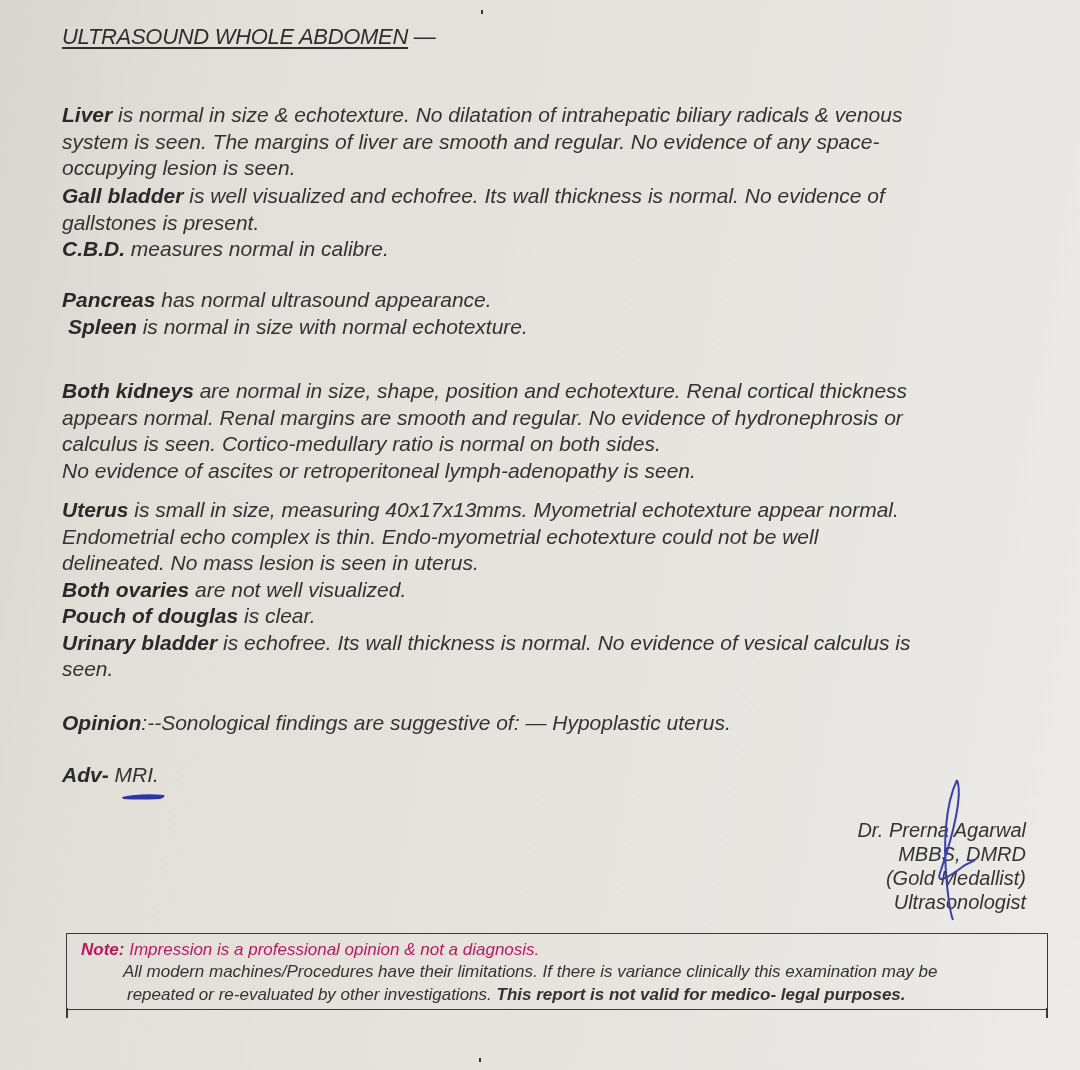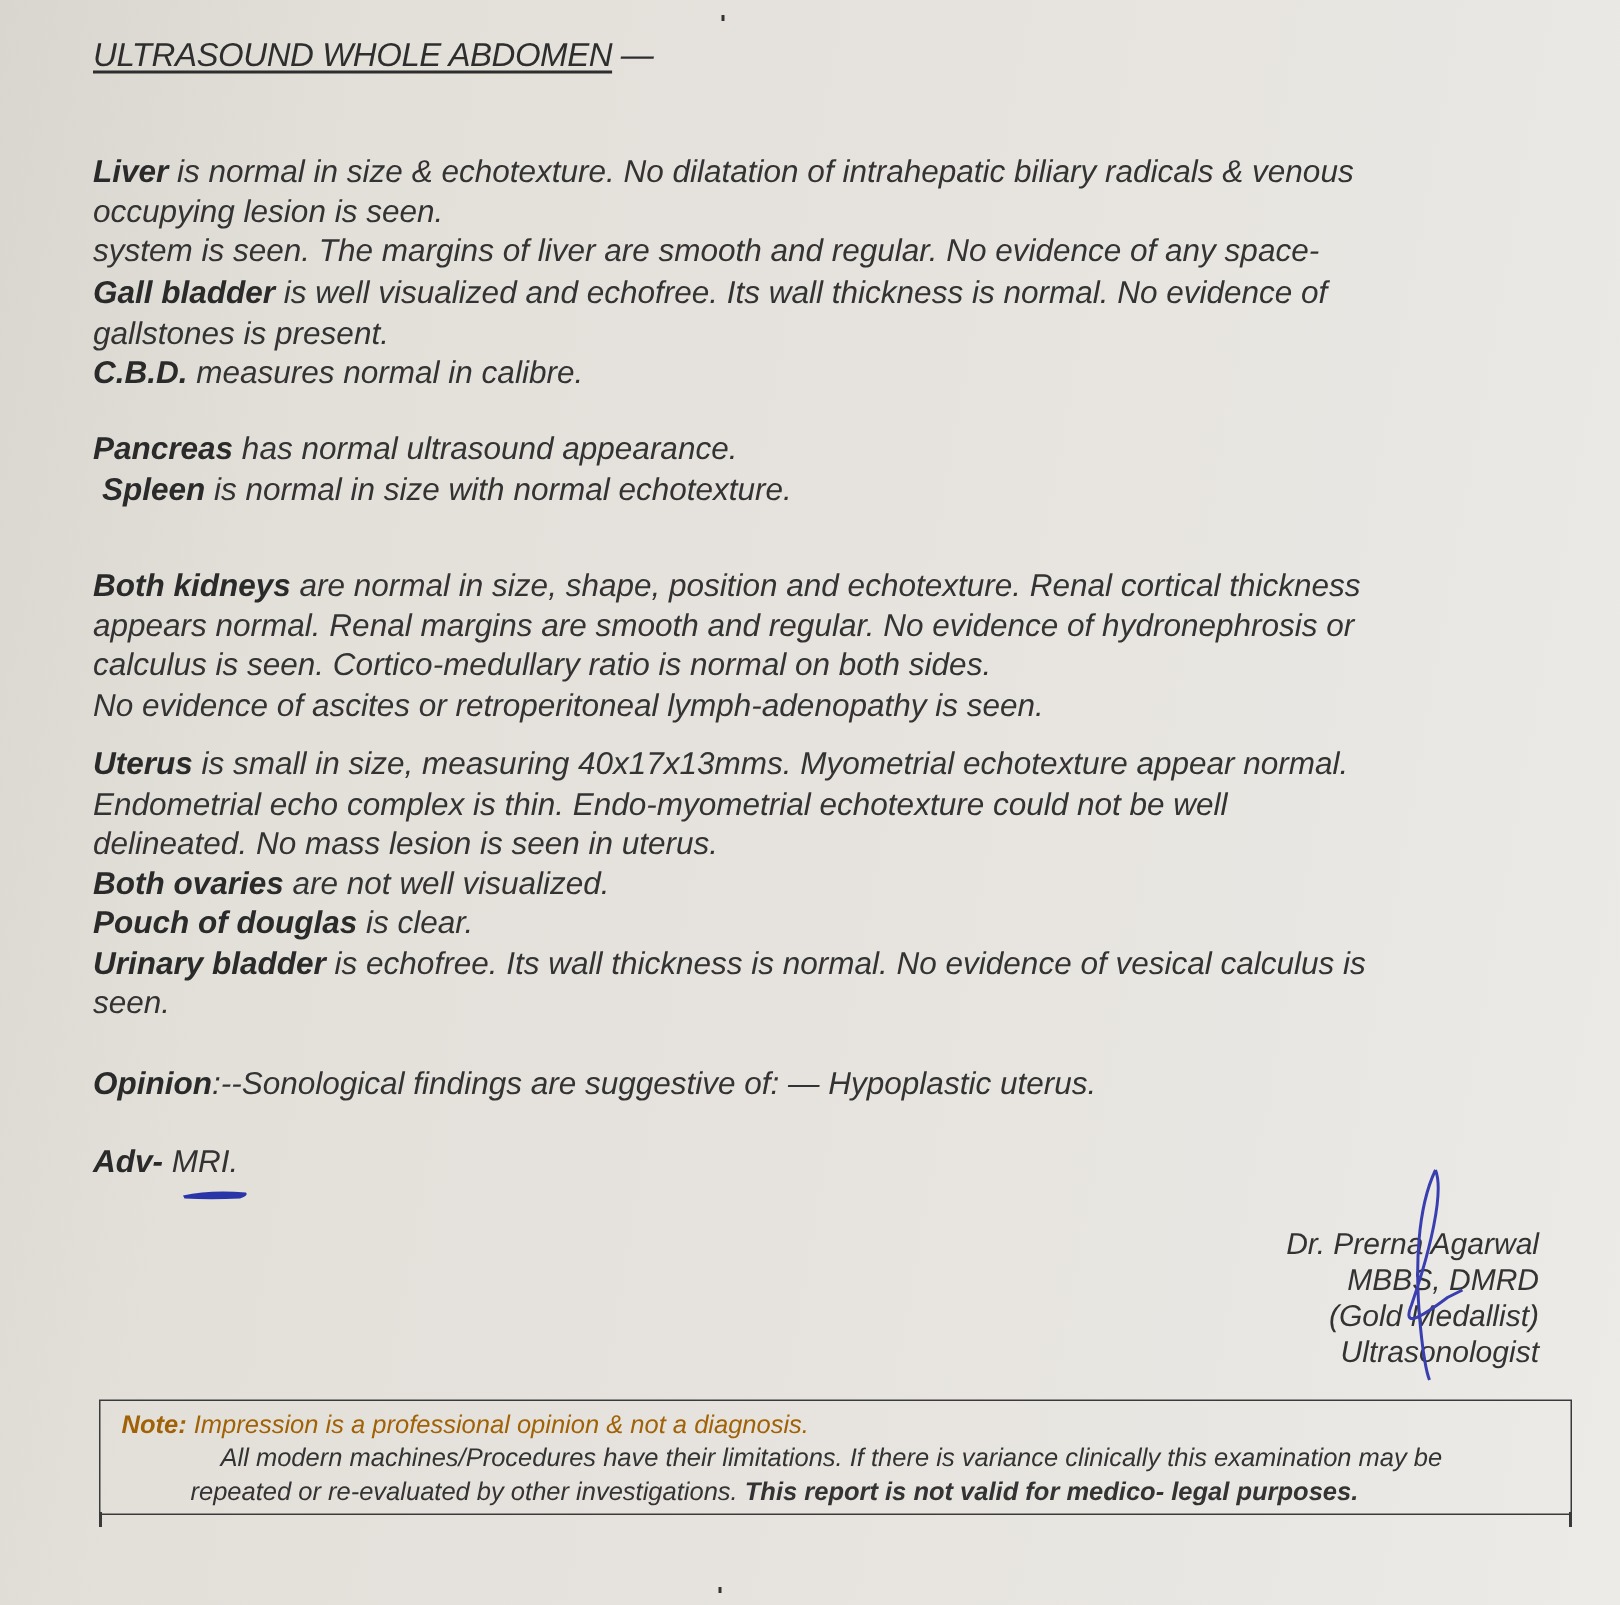--- a/index.html
+++ b/index.html
@@ -23,22 +23,22 @@
   .para b { font-weight: bold; color: #2a2a2a; }
   .line { white-space: nowrap; display: block; }
   .sig {
     position: absolute; right: 54px; top: 818px; text-align: right;
     font-size: 20px; font-style: italic; line-height: 24px; color: #333;
   }
   .note-box {
     position: absolute; left: 66px; top: 933px; width: 980px; height: 75px;
     border: 1.5px solid #3a3a3a; border-right-width: 1.5px;
   }
-  .note-box .n1 { position: absolute; left: 14px; top: 6px; font-size: 17px; font-style: italic; color: #a16207; white-space: nowrap; }
-  .note-box .n2 { position: absolute; left: 56px; top: 28px; font-size: 17px; font-style: italic; color: #333; white-space: nowrap; margin-left: 24px; }
+  .note-box .n1 { position: absolute; left: 14px; top: 6px; font-size: 17px; font-style: italic; color: #be185d; white-space: nowrap; }
+  .note-box .n2 { position: absolute; left: 56px; top: 28px; font-size: 17px; font-style: italic; color: #333; white-space: nowrap; }
   .note-box .n3 { position: absolute; left: 60px; top: 51px; font-size: 17px; font-style: italic; color: #333; white-space: nowrap; }
   .note-box b { font-weight: bold; }
   .stub-l { position: absolute; left: 66px; top: 1008px; width: 1.5px; height: 10px; background: #3a3a3a; }
   .stub-r { position: absolute; left: 1046px; top: 1008px; width: 1.5px; height: 10px; background: #3a3a3a; }
   .dot { position: absolute; width: 2px; height: 4px; background: #333; }
   .pen-underline { position: absolute; left: 120px; top: 790px; }
   .signature { position: absolute; left: 905px; top: 775px; }
 </style>
 </head>
 <body>
@@ -47,22 +47,22 @@
 
   <div class="dot" style="left:481px;top:10px;"></div>
   <div class="dot" style="left:479px;top:1058px;"></div>
 
   <div class="title">
     <span class="u">ULTRASOUND WHOLE ABDOMEN</span><span> —</span>
   </div>
 
   <div class="para" style="top:77px;margin-top:25px;">
     <span class="line"><b>Liver</b><span> is normal in size &amp; echotexture. No dilatation of intrahepatic biliary radicals &amp; venous</span></span>
+    <span class="line">system is seen. The margins of liver are smooth and regular. No evidence of any space-</span>
     <span class="line">occupying lesion is seen.</span>
-    <span class="line">system is seen. The margins of liver are smooth and regular. No evidence of any space-</span>
   </div>
 
   <div class="para" style="top:183px;">
     <span class="line"><b>Gall bladder</b><span> is well visualized and echofree. Its wall thickness is normal. No evidence of</span></span>
     <span class="line">gallstones is present.</span>
     <span class="line"><b>C.B.D.</b><span> measures normal in calibre.</span></span>
   </div>
 
   <div class="para" style="top:287px;">
     <span class="line"><b>Pancreas</b><span> has normal ultrasound appearance.</span></span>

